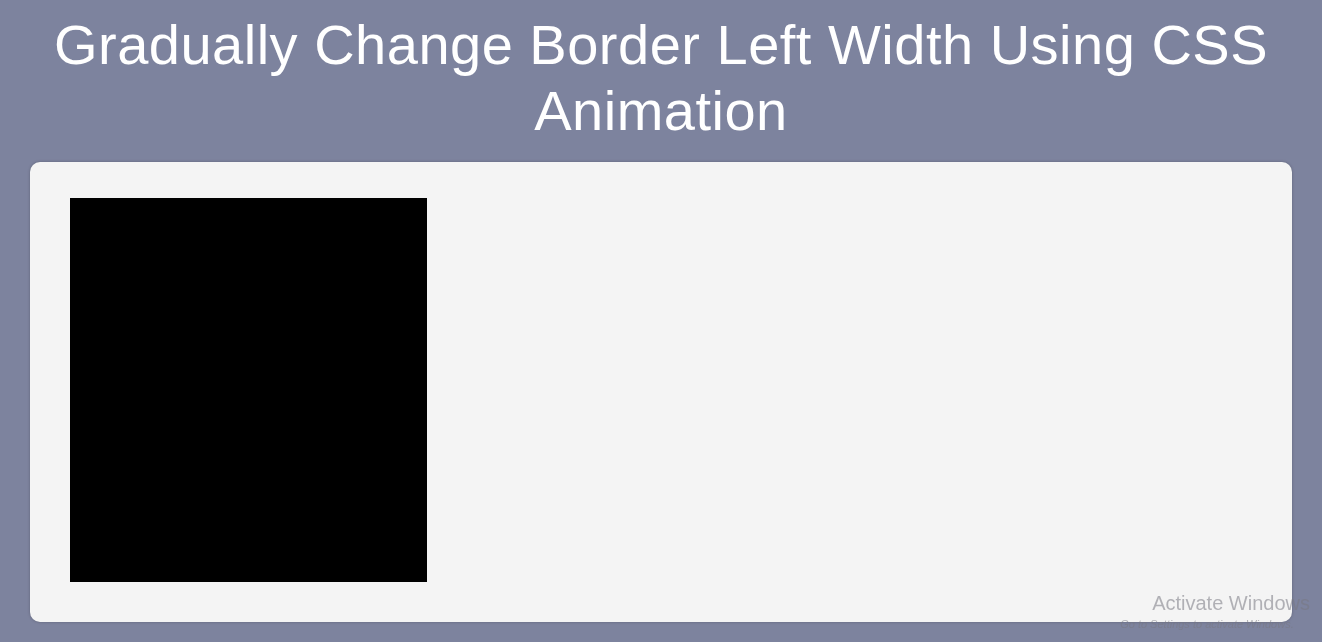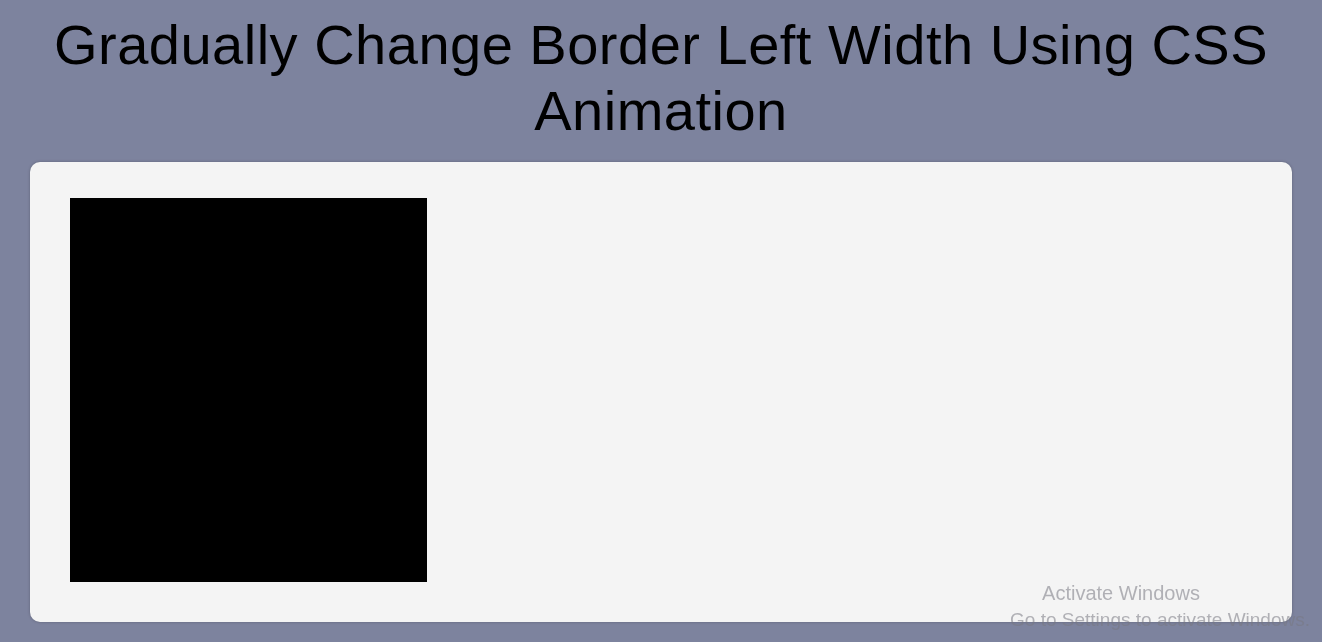--- a/index.html
+++ b/index.html
@@ -11,21 +11,21 @@
     body {
       background-color: #7d839e;
       font-family: Arial, Helvetica, sans-serif;
       width: 1322px;
       height: 642px;
       overflow: hidden;
       position: relative;
     }
 
     .page-title {
-      color: #000000;
+      color: #ffffff;
       font-size: 56px;
       font-weight: 400;
       text-align: center;
       padding-top: 12px;
       line-height: 1.18;
       letter-spacing: 0.5px;
     }
 
     .content-panel {
       background-color: #f4f4f4;
@@ -56,22 +56,23 @@
     }
 
     .watermark-title {
       font-size: 20px;
       color: rgba(120, 120, 130, 0.55);
       margin-bottom: 2px;
       margin-left: 32px;
     }
 
     .watermark-sub {
-      font-size: 19px;
+      font-size: 11px;
       color: rgba(120, 120, 130, 0.55);
+      font-style: italic;
     }
   </style>
 </head>
 <body>
 
 <h1 class="page-title">Gradually Change Border Left Width Using CSS Animation</h1>
 
 <div class="content-panel">
   <div class="demo-box"></div>
 </div>

